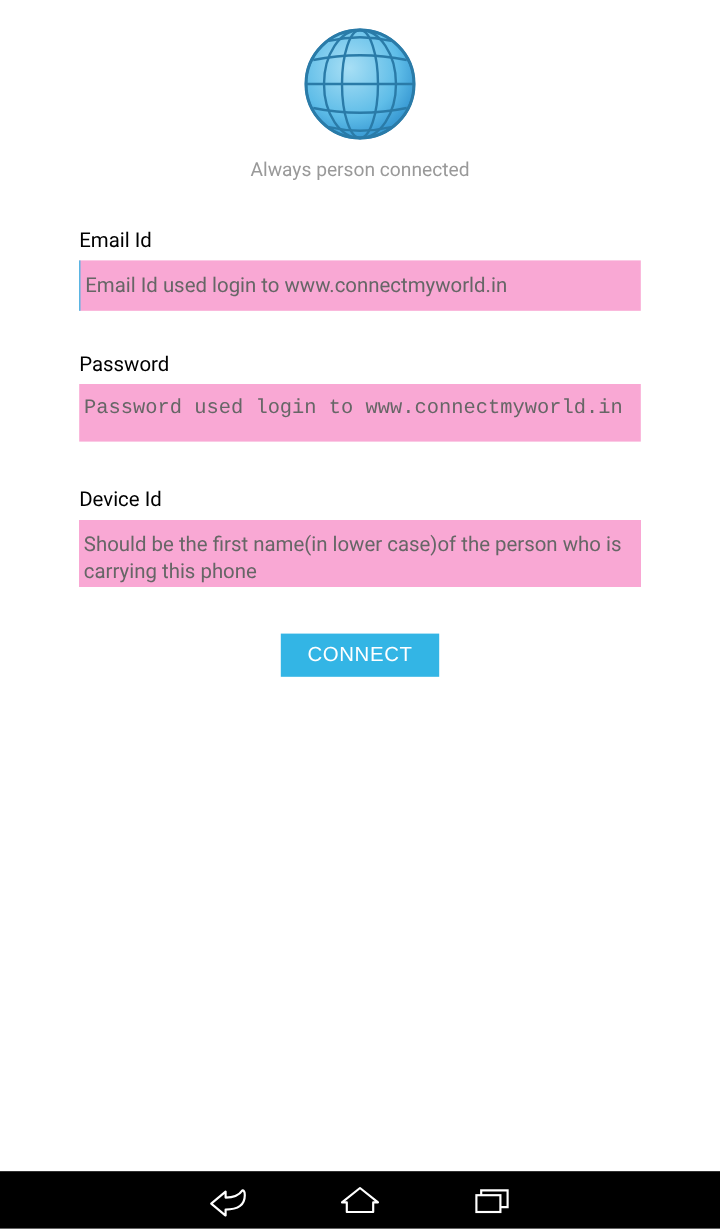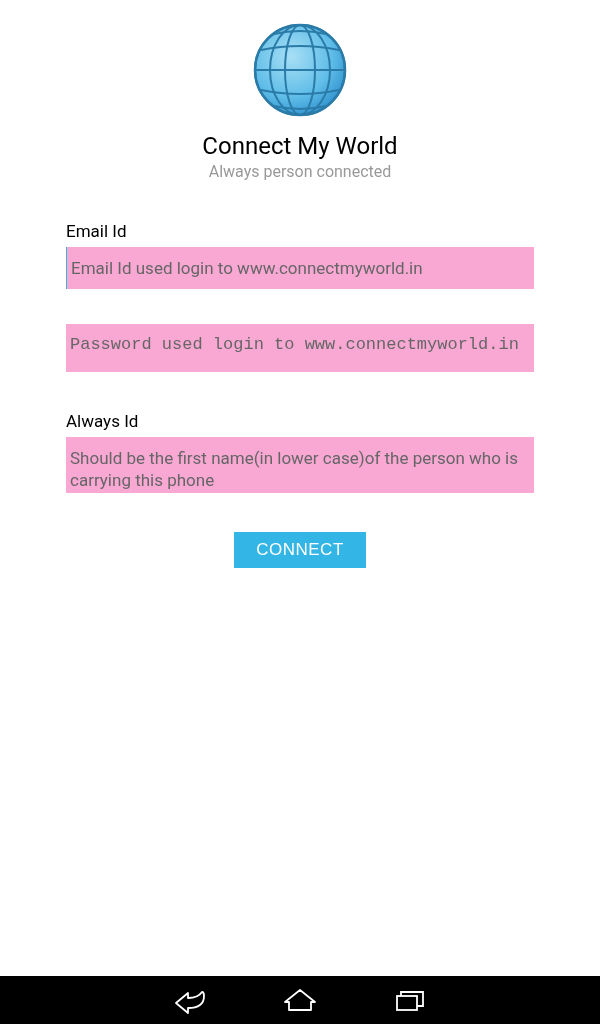--- a/index.html
+++ b/index.html
@@ -121,36 +121,36 @@
       <ellipse cx="50" cy="50" rx="45" ry="45" fill="none" stroke="#2a7ba8" stroke-width="2"></ellipse>
       <ellipse cx="50" cy="50" rx="30" ry="45" fill="none" stroke="#2a7ba8" stroke-width="2"></ellipse>
       <ellipse cx="50" cy="50" rx="15" ry="45" fill="none" stroke="#2a7ba8" stroke-width="2"></ellipse>
       <line x1="5" y1="50" x2="95" y2="50" stroke="#2a7ba8" stroke-width="2"></line>
       <path d="M 11 30 Q 50 22 89 30" fill="none" stroke="#2a7ba8" stroke-width="2"></path>
       <path d="M 11 70 Q 50 78 89 70" fill="none" stroke="#2a7ba8" stroke-width="2"></path>
       <path d="M 24 14 Q 50 8 76 14" fill="none" stroke="#2a7ba8" stroke-width="2"></path>
       <path d="M 24 86 Q 50 92 76 86" fill="none" stroke="#2a7ba8" stroke-width="2"></path>
     </svg>
   </div>
-  <div class="app-title">Connect My World</div>
   <div class="subtitle">Always person connected</div>
 </div>
 
 <div class="form-container">
   <div class="form-group">
     <label class="form-label">Email Id</label>
     <input type="text" class="form-input email-input" placeholder="Email Id used login to www.connectmyworld.in" style="">
   </div>
 
   <div class="form-group">
+    <label class="form-label">Password</label>
     <textarea class="form-input password-input" placeholder="Password used login to www.connectmyworld.in" style=""></textarea>
   </div>
 
   <div class="form-group">
-    <label class="form-label">Always Id</label>
+    <label class="form-label">Device Id</label>
     <textarea class="form-input device-input" placeholder="Should be the first name(in lower case)of the person who is carrying this phone" style=""></textarea>
   </div>
 
   <button class="connect-button">CONNECT</button>
 </div>
 
 <div class="nav-bar">
   <div class="nav-icon">
     <svg width="32" height="28" viewBox="0 0 32 28">
       <path d="M 28 6 Q 30 6 30 10 Q 30 22 14 22 L 14 27 L 2 17 L 14 7 L 14 12 Q 24 12 28 6 Z" fill="none" stroke="#fff" stroke-width="1.8" stroke-linejoin="round"></path>

